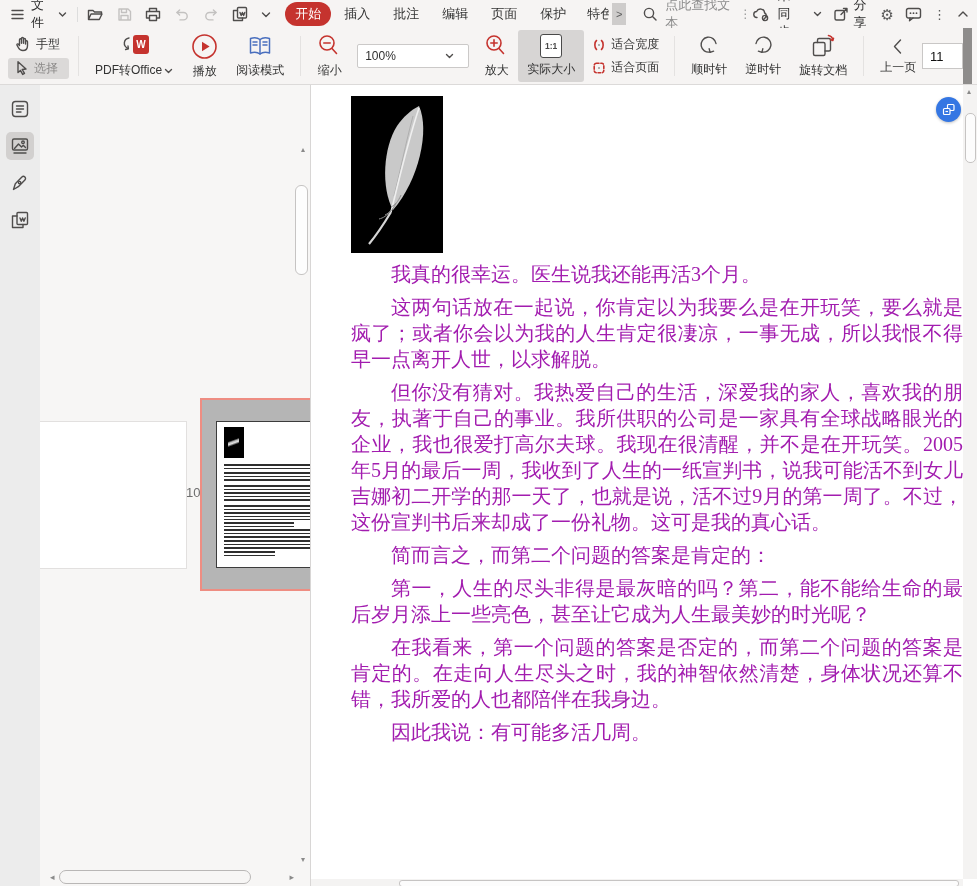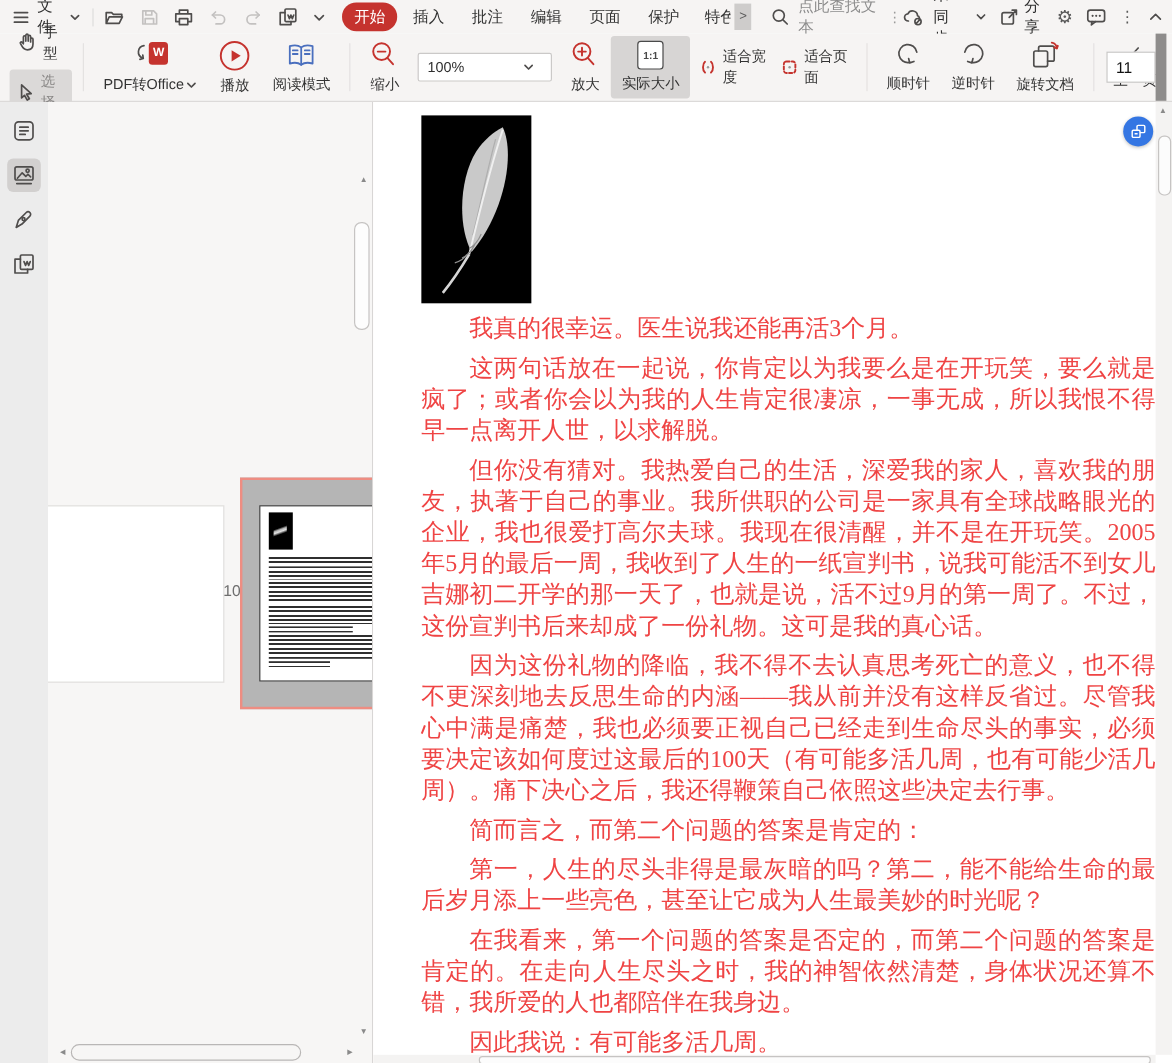--- a/index.html
+++ b/index.html
@@ -37,21 +37,21 @@
   .trow{display:flex;align-items:center;gap:5px;padding:2px 9px 2px 6px;border-radius:3px;font-size:12px;color:#333;}
   .trow.active{background:#dbd9d8;color:#8a8887;}
   .tool{display:flex;flex-direction:column;align-items:center;justify-content:center;gap:3px;padding:4px 9px;font-size:12px;color:#333;border-radius:3px;flex:none;}
   .tool.active{background:#d7d5d4;}
   .tool .lbl{display:flex;align-items:center;gap:2px;white-space:nowrap;}
   .office-ic{position:relative;width:30px;height:26px;}
   .office-badge{position:absolute;right:0;top:2px;width:16px;height:19px;background:#c5332e;border-radius:3px;color:#fff;font-size:10px;font-weight:bold;display:flex;align-items:center;justify-content:center;}
   .zoom-combo{width:104px;height:22px;background:#fff;border:1px solid #cbc9c8;border-radius:2px;display:flex;align-items:center;margin:0 6px;padding:0 4px 0 2px;flex:none;}
   .zoom-combo input{border:0;outline:0;width:80px;font-size:12px;color:#2f2f2f;padding:0 0 0 5px;background:transparent;font-family:inherit;}
   .icon11{width:20px;height:22px;border:1.6px solid #4a4a4a;border-radius:3px;display:flex;align-items:center;justify-content:center;font-size:8.5px;font-weight:bold;color:#4a4a4a;background:#fff;}
-  .fit-col{display:flex;gap:4px;margin:0 4px;}
+  .fit-col{display:flex;flex-direction:column;gap:4px;margin:0 4px;}
   .fit-row{display:flex;align-items:center;gap:5px;font-size:12px;color:#333;padding:1px 4px;}
   .ccw{transform:scaleX(-1);}
   .page-input{position:absolute;right:14px;top:15px;width:30px;height:24px;border:1px solid #c9c7c6;background:#fff;font-size:13px;color:#111;padding:0 2px 0 7px;outline:0;font-family:inherit;}
   .edge-strip{position:absolute;right:5px;top:0;width:9px;height:56px;background:#8e8c8b;}
 
   
   .content{position:absolute;top:85px;left:0;right:0;bottom:0;display:flex;}
   .iconstrip{width:40px;background:#ececec;display:flex;flex-direction:column;align-items:center;padding-top:10px;gap:9px;flex:none;}
   .strip-btn{width:28px;height:28px;display:flex;align-items:center;justify-content:center;border-radius:5px;}
   .strip-btn.active{background:#d2d0cf;}
@@ -84,21 +84,21 @@
   .pv-up{position:absolute;right:5px;top:60px;font-size:8px;color:#8a8a8a;}
   .pv-thumb{position:absolute;right:2px;top:100px;width:11px;height:88px;background:#fdfdfd;border:1px solid #c6c4c3;border-radius:6px;}
   .pv-down{position:absolute;right:5px;bottom:22px;font-size:8px;color:#8a8a8a;}
   .ph-scroll{position:absolute;left:10px;right:16px;bottom:2px;height:15px;display:flex;align-items:center;gap:4px;}
   .ph-arrow{font-size:9px;color:#8a8a8a;flex:none;}
   .ph-thumb{height:12px;width:190px;border:1px solid #b9b7b6;border-radius:7px;background:#f7f6f5;}
 
   .main{flex:1;position:relative;background:#fff;overflow:hidden;}
   .docpage{padding:11px 0 0 40px;width:612px;}
   .doc-feather{margin-bottom:8px;}
-  .docpage p{width:612px;margin:0 0 7px;font-family:"Liberation Serif","DejaVu Serif",serif;font-size:20px;line-height:26px;color:#ef4444;text-align:justify;text-indent:2em;}
+  .docpage p{width:612px;margin:0 0 7px;font-family:"Liberation Serif","DejaVu Serif",serif;font-size:20px;line-height:26px;color:#a21caf;text-align:justify;text-indent:2em;}
   .float-btn{position:absolute;top:12px;right:16px;width:25px;height:25px;border-radius:50%;background:#3476e3;display:flex;align-items:center;justify-content:center;box-shadow:0 1px 3px rgba(0,0,0,.25);}
   .mv-scroll{position:absolute;top:0;bottom:7px;right:0;width:14px;background:#f4f3f2;}
   .mv-up{position:absolute;top:2px;left:4px;font-size:8px;color:#8a8a8a;}
   .mv-thumb{position:absolute;top:28px;left:2px;width:9px;height:48px;background:#fcfcfc;border:1px solid #c6c4c3;border-radius:5px;}
   .mh-scroll{position:absolute;bottom:0;left:0;right:14px;height:7px;background:#f4f3f2;}
   .mh-thumb{position:absolute;top:1px;left:88px;right:4px;height:5px;background:#fcfcfc;border:1px solid #c6c4c3;border-radius:3px;}
 </style>
 </head>
 <body>
 
@@ -455,21 +455,20 @@
           <rect width="92" height="157" fill="#000"></rect>
           <path d="M68 10 C79 34 68 84 42 114 C30 92 32 52 46 30 C52 21 60 14 68 10 Z" fill="#c9c9c9"></path>
           <path d="M62 20 C55 46 49 76 43 100" stroke="#a8a8a8" stroke-width="1" fill="none" opacity=".8"></path>
           <path d="M68 12 C56 48 48 84 40 116" stroke="#efefef" stroke-width="1.6" fill="none"></path>
           <path d="M40 116 C34 126 28 136 18 148" stroke="#d5d5d5" stroke-width="2.2" fill="none"></path>
           <path d="M40 114c-4 6-8 8-12 9M45 107c-3 7-7 10-11 12M50 99c-3 7-6 10-10 12" stroke="#8f8f8f" stroke-width="1" fill="none"></path>
         </svg>
         <p>我真的很幸运。医生说我还能再活3个月。</p>
         <p>这两句话放在一起说，你肯定以为我要么是在开玩笑，要么就是疯了；或者你会以为我的人生肯定很凄凉，一事无成，所以我恨不得早一点离开人世，以求解脱。</p>
         <p>但你没有猜对。我热爱自己的生活，深爱我的家人，喜欢我的朋友，执著于自己的事业。我所供职的公司是一家具有全球战略眼光的企业，我也很爱打高尔夫球。我现在很清醒，并不是在开玩笑。2005年5月的最后一周，我收到了人生的一纸宣判书，说我可能活不到女儿吉娜初二开学的那一天了，也就是说，活不过9月的第一周了。不过，这份宣判书后来却成了一份礼物。这可是我的真心话。</p>
-        <p>因为这份礼物的降临，我不得不去认真思考死亡的意义，也不得不更深刻地去反思生命的内涵——我从前并没有这样反省过。尽管我心中满是痛楚，我也必须要正视自己已经走到生命尽头的事实，必须要决定该如何度过这最后的100天（有可能多活几周，也有可能少活几周）。痛下决心之后，我还得鞭策自己依照这些决定去行事。</p>
         <p>简而言之，而第二个问题的答案是肯定的：</p>
         <p>第一，人生的尽头非得是最灰暗的吗？第二，能不能给生命的最后岁月添上一些亮色，甚至让它成为人生最美妙的时光呢？</p>
         <p>在我看来，第一个问题的答案是否定的，而第二个问题的答案是肯定的。在走向人生尽头之时，我的神智依然清楚，身体状况还算不错，我所爱的人也都陪伴在我身边。</p>
         <p>因此我说：有可能多活几周。</p>
       </div>
 
       <div class="float-btn">
         <svg width="15" height="15">
             <rect x="6.5" y="2.5" width="6.5" height="6" rx="1" stroke="#fff" fill="none" stroke-width="1.2"></rect>
             <rect x="2.5" y="6.5" width="6.5" height="6" rx="1" stroke="#fff" fill="#3476e3" stroke-width="1.2"></rect>

